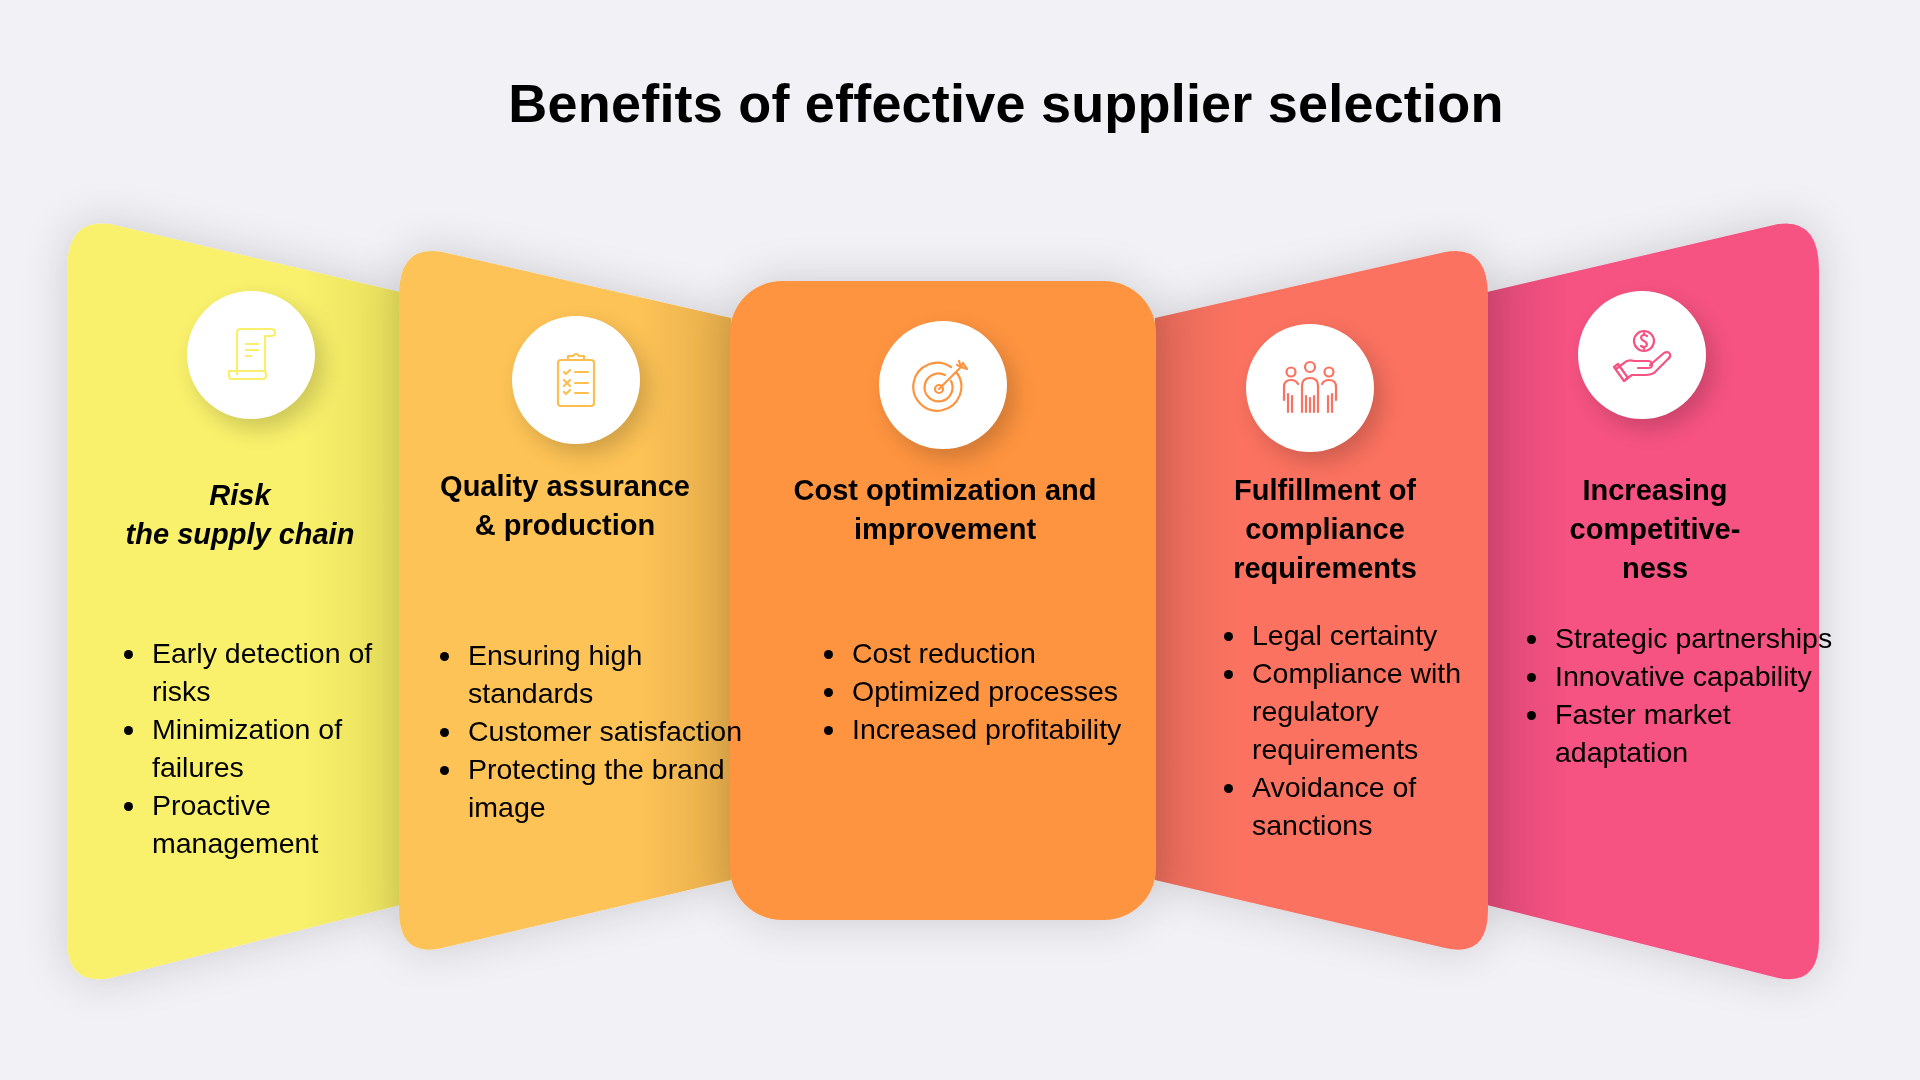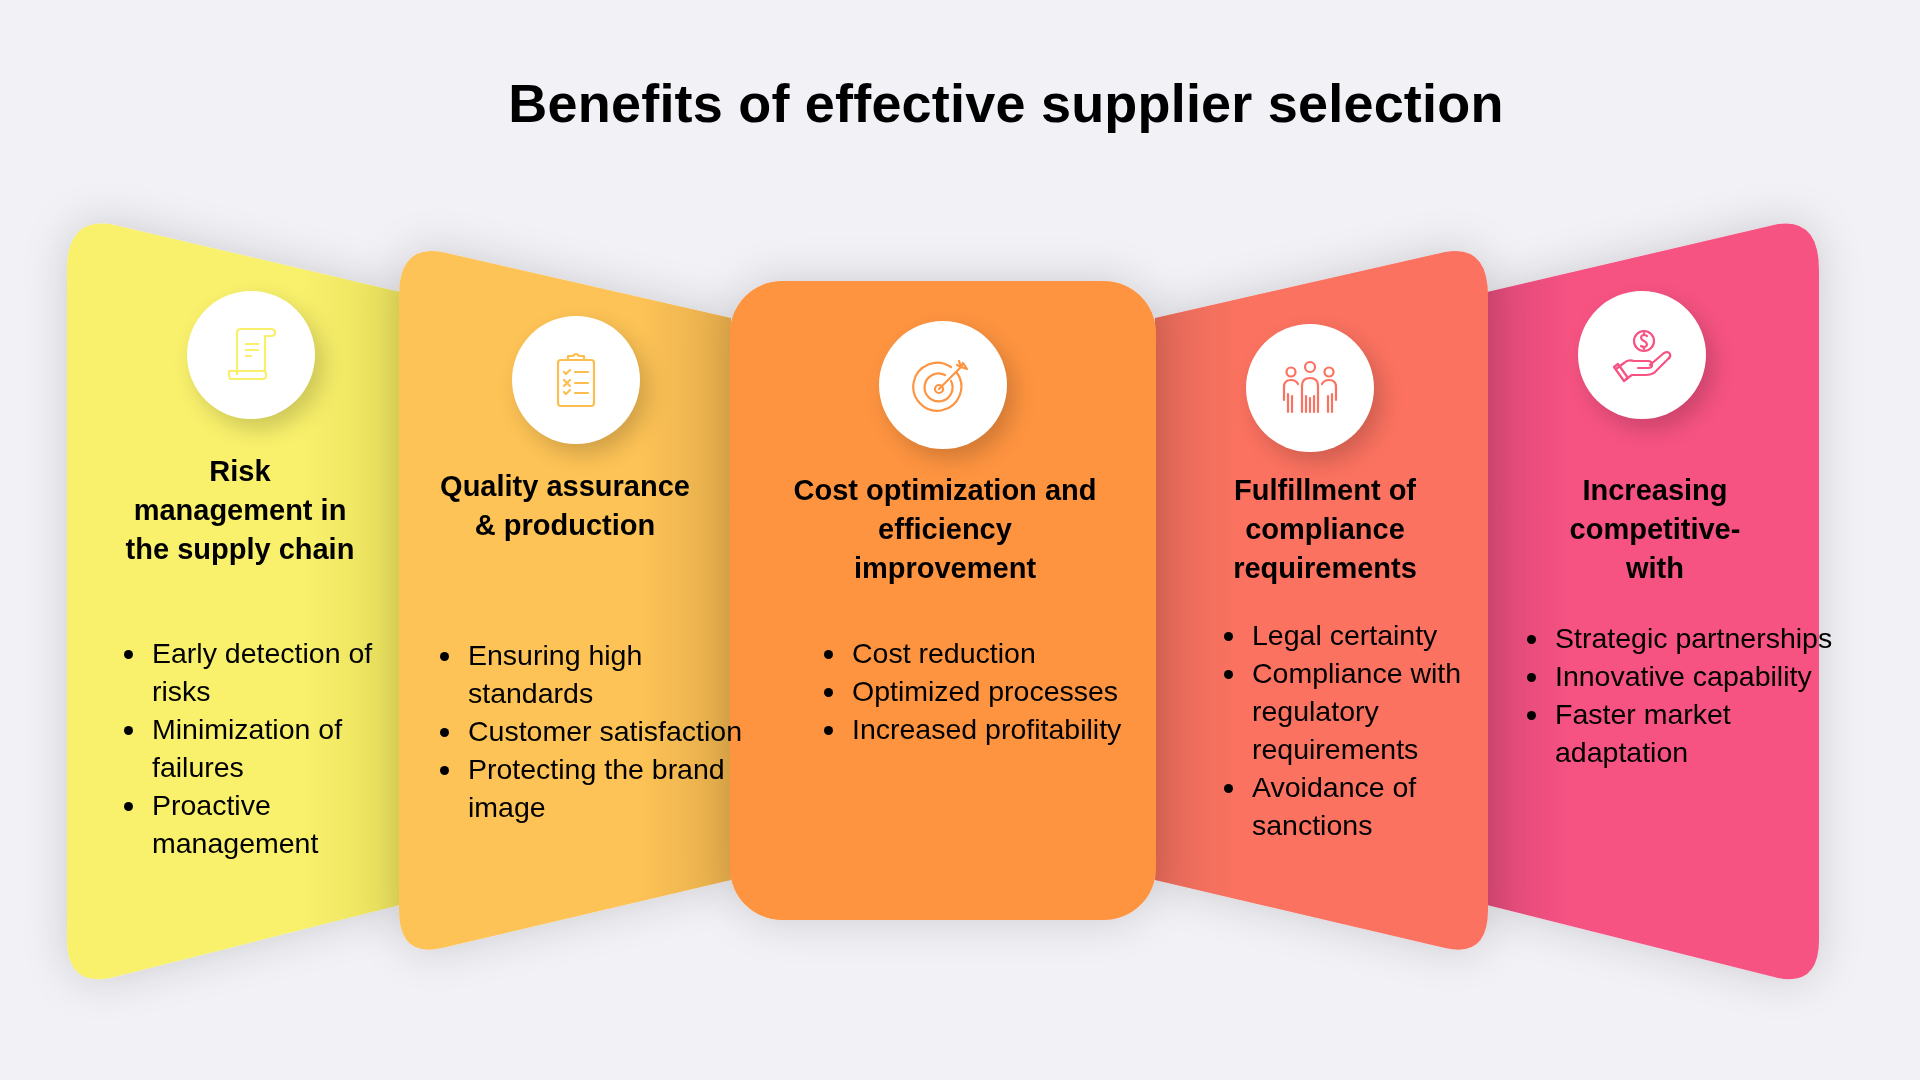--- a/index.html
+++ b/index.html
@@ -54,23 +54,22 @@
 </svg>
 
 <div class="panel">
   <div class="icon-circle" style="left:187px;top:291px;">
     <svg width="64" height="64" viewBox="0 0 64 64" fill="none" stroke="#f9ef6a" stroke-width="2.2" stroke-linejoin="round">
       <path d="M18 52 L18 10 Q18 6 22 6 L52 6 Q56 6 56 10 Q56 13 52 13 L46 13 L46 48"></path>
       <path d="M10 48 L44 48 Q47 48 47 52 Q47 56 44 56 L12 56 Q10 56 10 52 Z"></path>
       <path d="M26 21 H40 M26 27 H40 M26 33 H33"></path>
     </svg>
   </div>
-  <div class="heading dark" style="left:90px;top:452px;width:300px;">
+  <div class="heading dark" style="left:90px;top:476px;width:300px;font-style:italic;">
     <div>Risk</div>
-    <div>management in</div>
     <div>the supply chain</div>
   </div>
   <ul class="list dark" style="left:114px;top:634px;width:270px;">
     <li>Early detection of risks</li>
     <li>Minimization of failures</li>
     <li>Proactive management</li>
   </ul>
 </div>
 
 <div class="panel">
@@ -98,21 +97,20 @@
     <svg width="64" height="64" viewBox="0 0 64 64" fill="none" stroke="#fe9440" stroke-width="2.2" stroke-linecap="round" stroke-linejoin="round">
       <path d="M46 20 A24 24 0 1 1 40 14"></path>
       <path d="M40 28 A14 14 0 1 1 34 22"></path>
       <circle cx="28" cy="36" r="4"></circle>
       <path d="M28 36 L50 14"></path>
       <path d="M46 12 L50 14 L48 8 M50 14 L56 16 L52 10 Z"></path>
     </svg>
   </div>
   <div class="heading navy" style="left:760px;top:471px;width:370px;">
     <div>Cost optimization and</div>
-    <div>efficiency</div>
     <div>improvement</div>
   </div>
   <ul class="list navy" style="left:814px;top:634px;width:300px;">
     <li>Cost reduction</li>
     <li>Optimized processes</li>
     <li>Increased profitability</li>
   </ul>
 </div>
 
 <div class="panel">
@@ -145,20 +143,20 @@
       <circle cx="34" cy="18" r="10"></circle>
       <path d="M37 13 Q34 11 31.5 13 Q30 16 34 18 Q38 20 36.5 23 Q34 25 31 23 M34 10 V12 M34 24 V26"></path>
       <path d="M6 46 L14 40 Q18 36 24 38 L38 38 Q42 38 42 42 Q42 45 38 45 L28 45"></path>
       <path d="M40 42 L54 30 Q58 28 60 31 Q61 34 58 36 L44 50 Q40 52 36 52 L22 52 L16 56"></path>
       <path d="M4 44 L14 58 L18 55 L8 41 Z"></path>
     </svg>
   </div>
   <div class="heading navy" style="left:1500px;top:471px;width:310px;">
     <div>Increasing</div>
     <div>competitive-</div>
-    <div>with</div>
+    <div>ness</div>
   </div>
   <ul class="list navy" style="left:1517px;top:619px;width:290px;">
     <li>Strategic partnerships</li>
     <li>Innovative capability</li>
     <li>Faster market adaptation</li>
   </ul>
 </div>
 
 </body></html>

